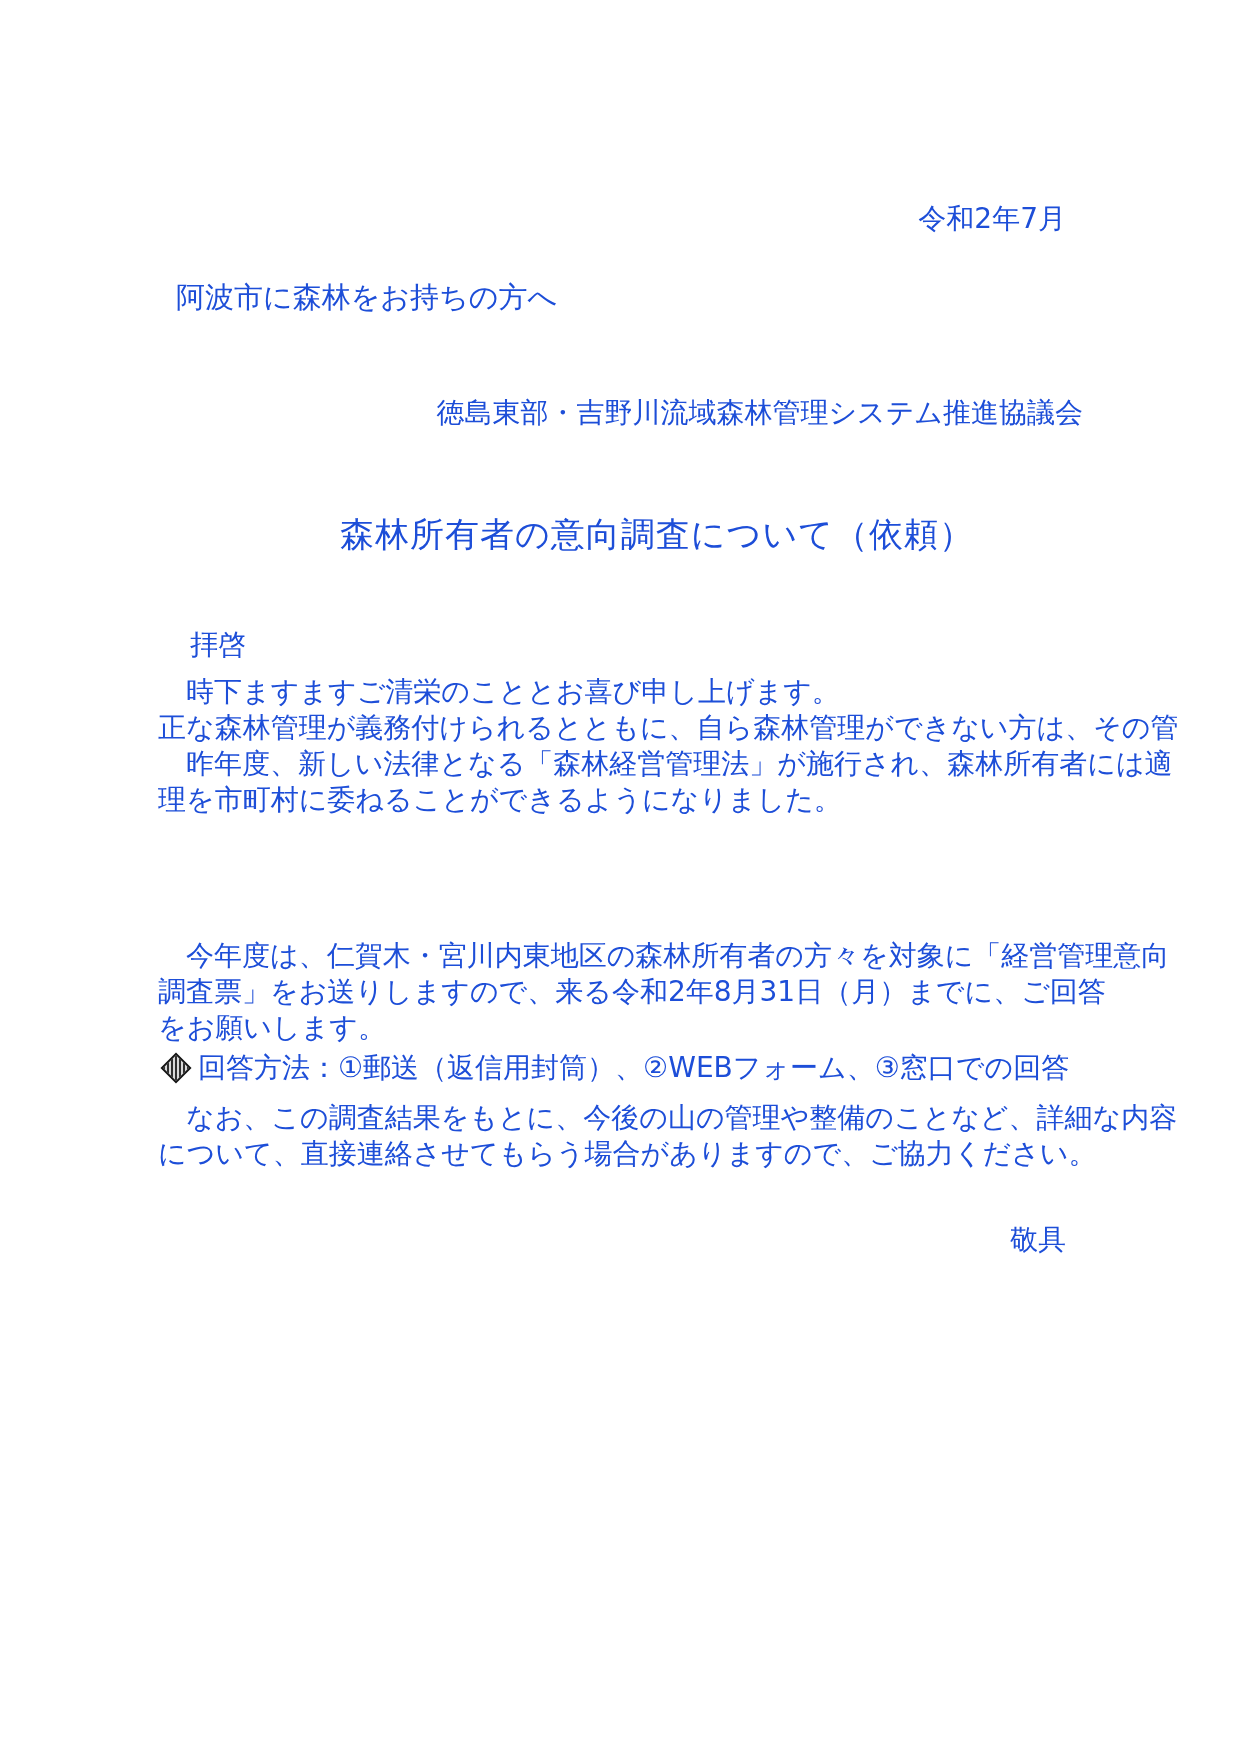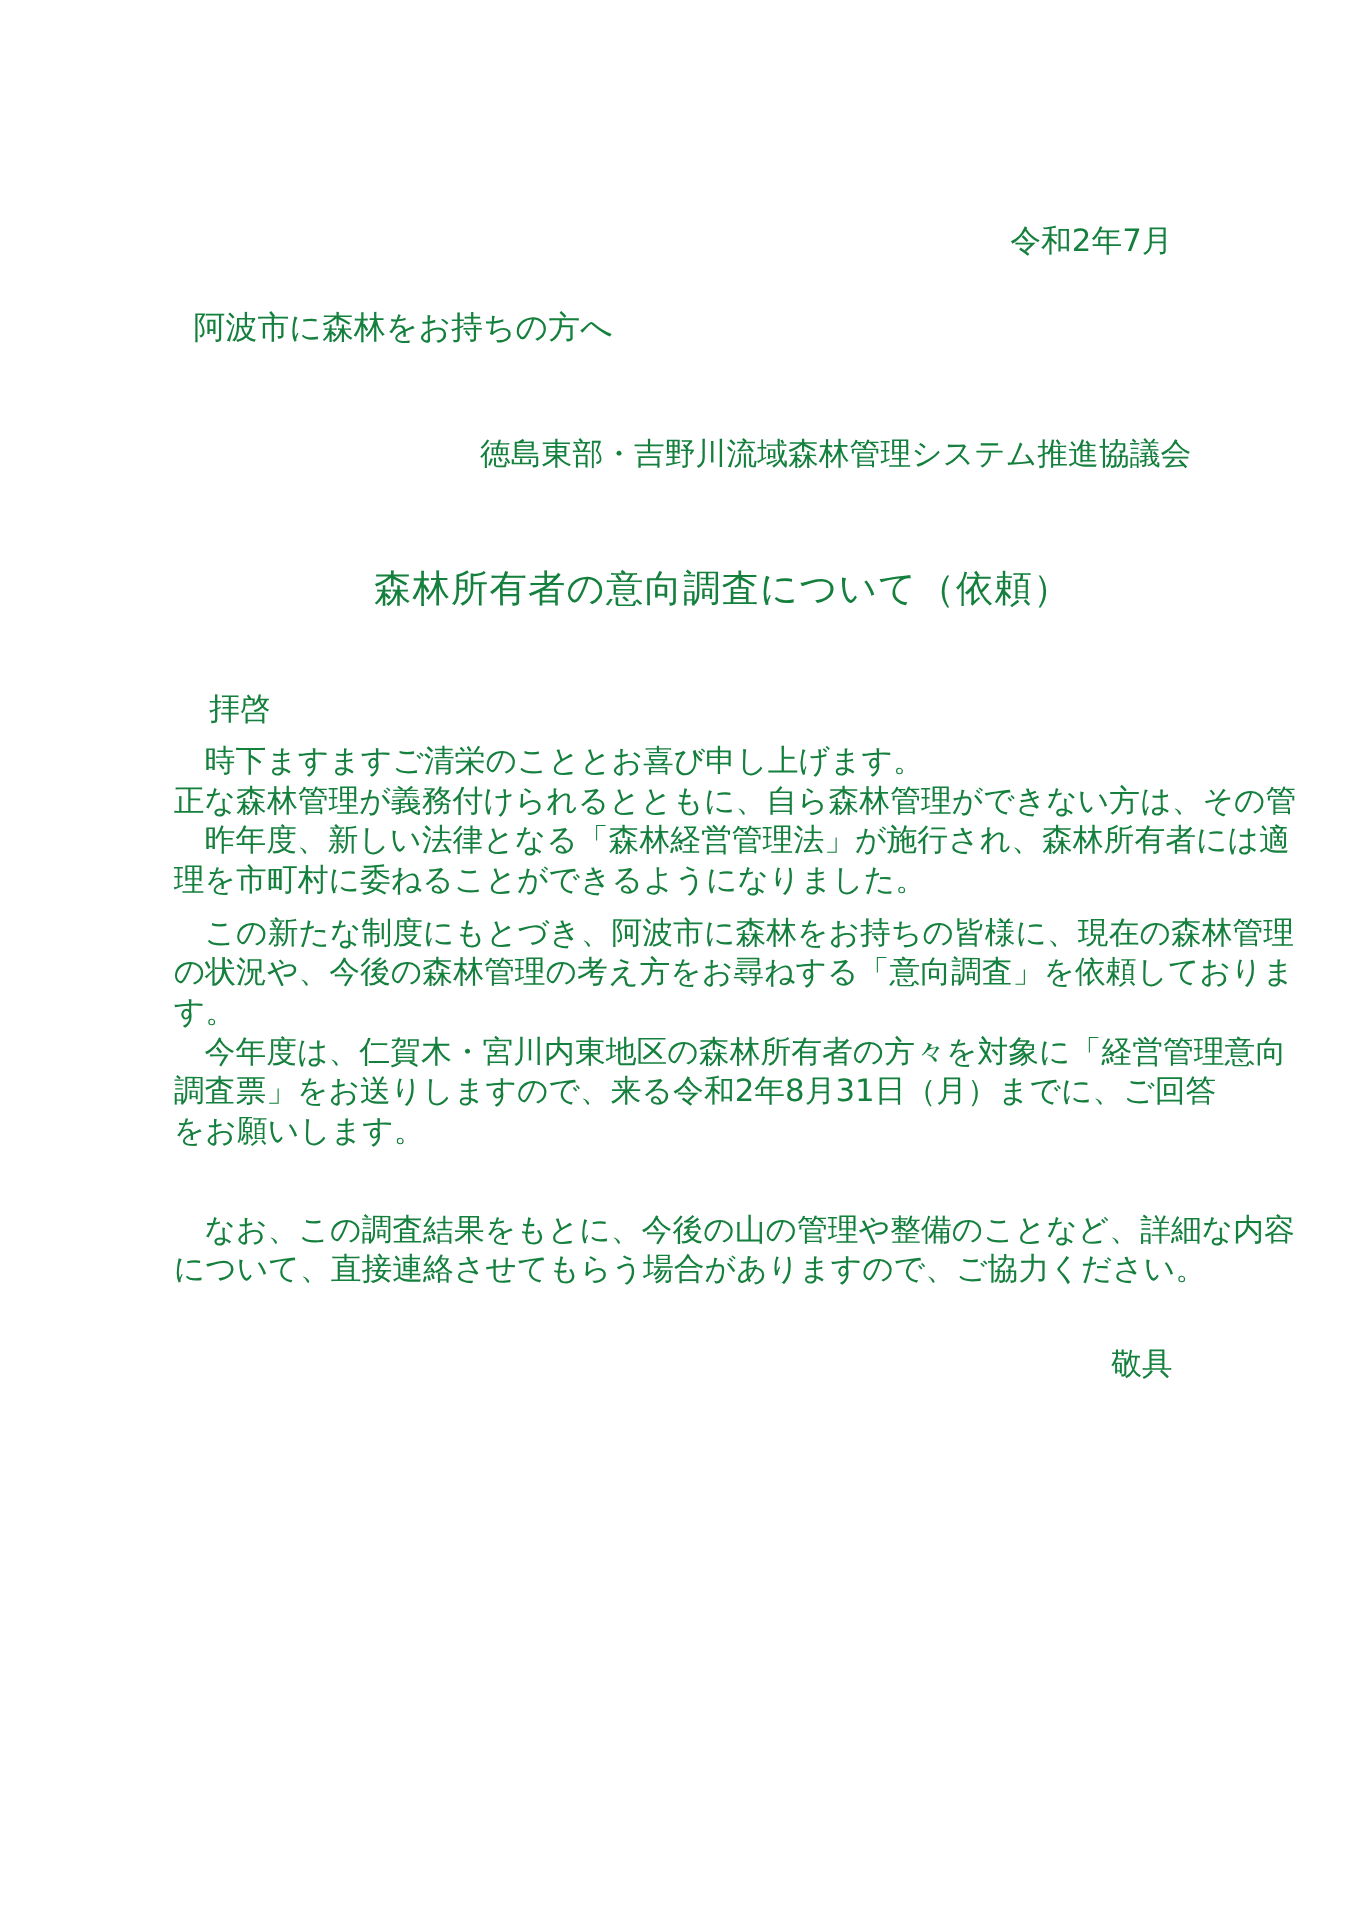--- a/index.html
+++ b/index.html
@@ -5,21 +5,21 @@
   html, body {
     margin: 0;
     padding: 0;
     background: #ffffff;
   }
   .page {
     position: relative;
     width: 1238px;
     height: 1754px;
     background: #ffffff;
-    color: #15803d;
+    color: #1d4ed8;
     font-family: "DejaVu Sans", "Liberation Sans", sans-serif;
     overflow: hidden;
   }
   .abs { position: absolute; }
   .body-text {
     font-size: 28px;
     line-height: 36px;
     white-space: nowrap;
   }
   .line {
@@ -108,32 +108,33 @@
   <div class="abs para para-0 body-text">
     <div class="line">　時下ますますご清栄のこととお喜び申し上げます。</div>
   </div>
 
   <div class="abs para para-1 body-text">
     <div class="line">正な森林管理が義務付けられるとともに、自ら森林管理ができない方は、その管</div>
     <div class="line">　昨年度、新しい法律となる「森林経営管理法」が施行され、森林所有者には適</div>
     <div class="line">理を市町村に委ねることができるようになりました。</div>
   </div>
 
-  <div class="abs para para-2 body-text">
-    <div class="line">　この新たな制度にもとづき、阿波市に森林をお持ちの皆様に、現在の森林管理</div>
-    <div class="line">の状況や、今後の森林管理の考え方をお尋ねする「意向調査」を依頼しておりま</div>
-    <div class="line">す。</div>
-  </div>
 
   <div class="abs para para-3 body-text">
     <div class="line">　今年度は、仁賀木・宮川内東地区の森林所有者の方々を対象に「経営管理意向</div>
     <div class="line">調査票」をお送りしますので、来る令和2年8月31日（月）までに、ご回答</div>
     <div class="line">をお願いします。</div>
   </div>
 
+  <div class="abs reply-line body-text">
+    <span class="diamond-wrap">
+      <span class="diamond"></span>
+    </span>
+    <span>回答方法：①郵送（返信用封筒）、②WEBフォーム、③窓口での回答</span>
+  </div>
 
   <div class="abs para note-para body-text">
     <div class="line">　なお、この調査結果をもとに、今後の山の管理や整備のことなど、詳細な内容</div>
     <div class="line">について、直接連絡させてもらう場合がありますので、ご協力ください。</div>
   </div>
 
   <div class="abs closing-line">敬具</div>
 
 </div>
 

